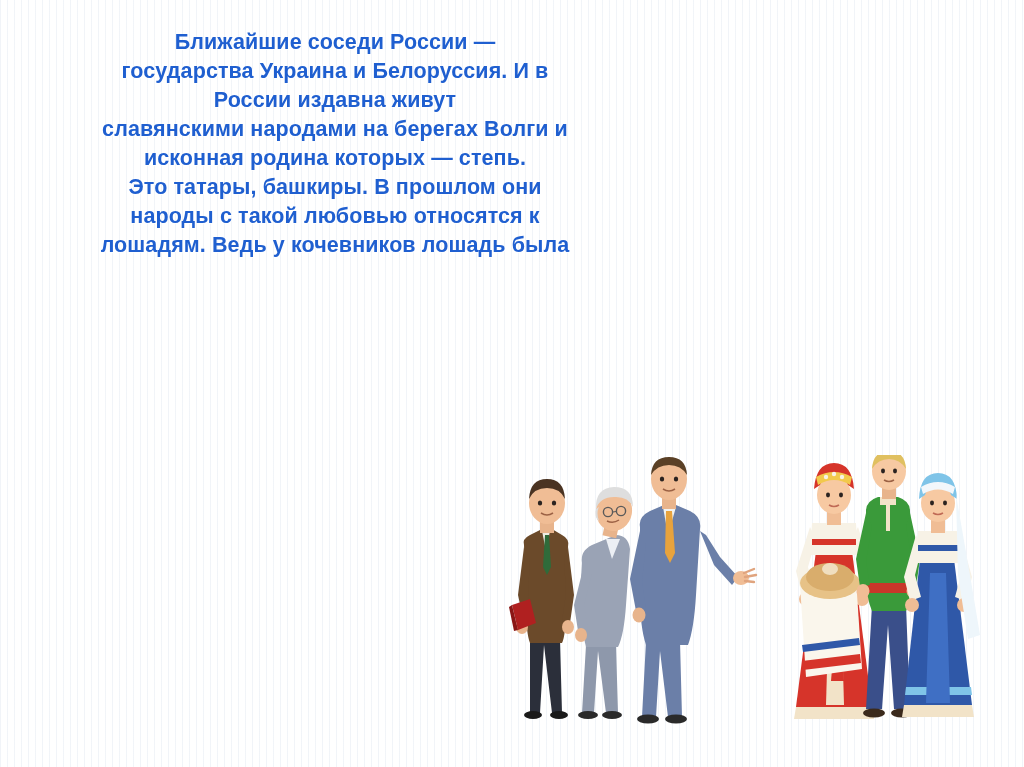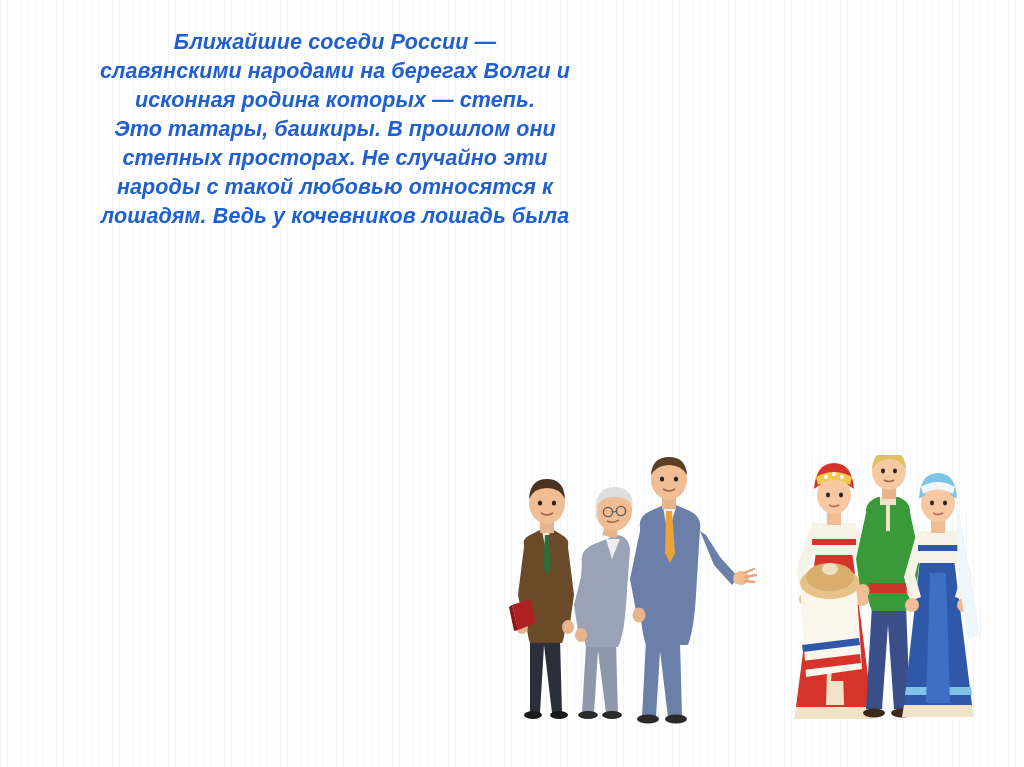--- a/index.html
+++ b/index.html
@@ -13,21 +13,20 @@
     font-family: "Liberation Sans", sans-serif;
     overflow: hidden;
     position: relative;
   }
   .slide {
     position: relative;
     width: 1024px;
     height: 767px;
     background: #ffffff;
     overflow: hidden;
-    font-style: italic;
   }
   
   .bg-texture {
     position: absolute;
     left: 0; top: 0;
     width: 1024px; height: 767px;
     background-image: repeating-linear-gradient(
       to right,
       rgba(120, 150, 190, 0.10) 0px,
       rgba(120, 150, 190, 0.10) 1px,
@@ -62,24 +61,25 @@
 </style>
 </head>
 <body>
 
 <div class="slide">
 
   <div class="bg-texture"></div>
 
   <div class="text-block">
     <p>Ближайшие соседи России —</p>
+    <p>государства Украина и Белоруссия. И в</p>
+    <p>России издавна живут</p>
     <p>славянскими народами на берегах Волги и</p>
     <p>исконная родина которых — степь.</p>
     <p>Это татары, башкиры. В прошлом они</p>
-    <p>степных просторах. Не случайно эти</p>
     <p>народы с такой любовью относятся к</p>
     <p>лошадям. Ведь у кочевников лошадь была</p>
   </div>
 
   <div class="illustration">
     <svg width="500" height="300" viewBox="0 0 500 300" xmlns="http://www.w3.org/2000/svg">
 
       <g>
 
         <path d="M30 185 L30 258 L40 258 L44 190 L52 258 L62 258 L60 185 Z" fill="#2b2f3a"></path>

